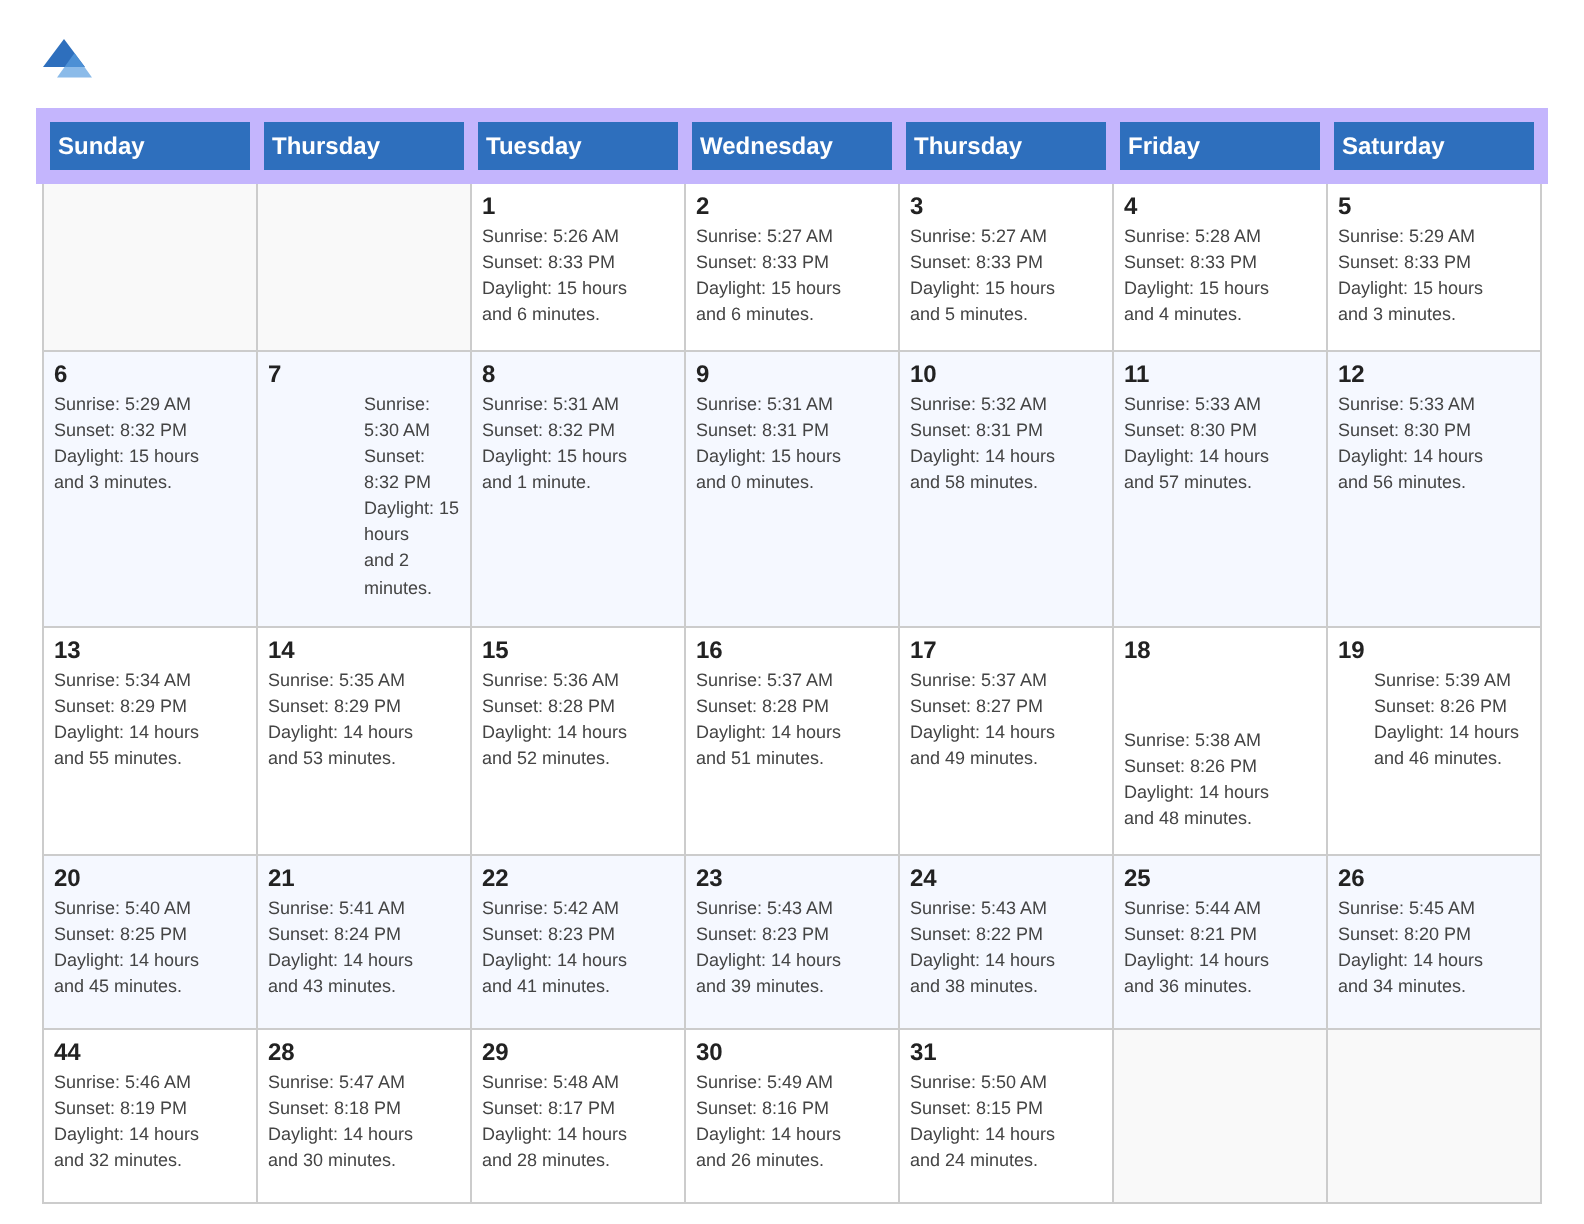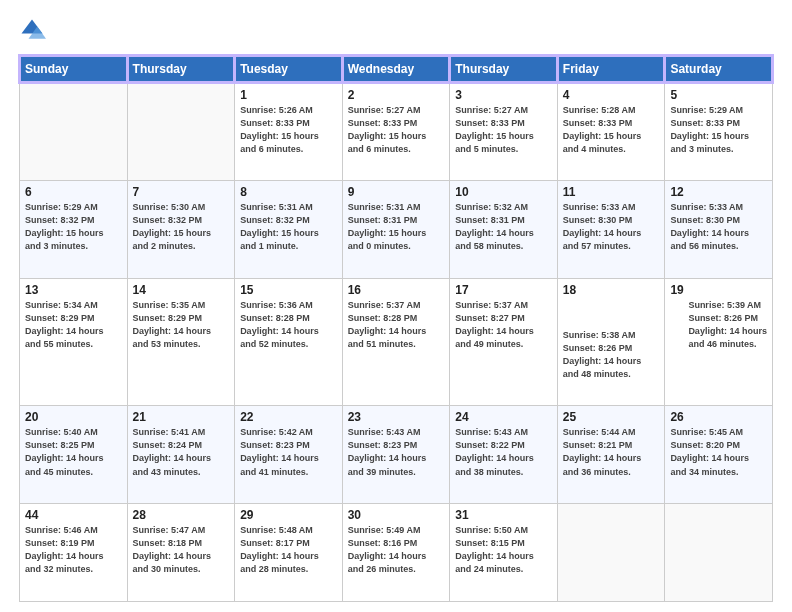--- a/index.html
+++ b/index.html
@@ -69,21 +69,21 @@
       width: 100%;
       table-layout: fixed;
     }
     .calendar th {
       background: #2e6fbd;
       color: #fff;
       font-size: 12px;
       font-weight: bold;
       padding: 5px 4px;
       text-align: left;
-      border: 3px solid #c4b5fd;
+      border: 7px solid #c4b5fd;
     }
     .calendar td {
       vertical-align: top;
       border: 1px solid #ccc;
       padding: 4px 5px;
       font-size: 9.5px;
       color: #333;
       background: #fff;
       height: 82px;
     }
@@ -94,21 +94,20 @@
       font-size: 12px;
       font-weight: bold;
       color: #222;
       display: block;
       margin-bottom: 2px;
     }
     .day-info {
       font-size: 9px;
       color: #444;
       line-height: 1.45;
-      font-weight: bold;
     }
     tr:nth-child(even) td {
       background: #f5f8ff;
     }
     tr:nth-child(even) td.empty {
       background: #f0f3f8;
     }
   </style>
 </head>
 <body>
@@ -186,21 +185,21 @@
         <tr>
           <td>
             <span class="day-number">6</span>
             <div class="day-info" style="white-space: pre-line;">Sunrise: 5:29 AM
 Sunset: 8:32 PM
 Daylight: 15 hours
 and 3 minutes.</div>
           </td>
           <td>
             <span class="day-number">7</span>
-            <div class="day-info" style="white-space: pre-line;">Sunrise: 5:30 AM
+            <div class="day-info" style="white-space: pre-line; margin-left: 48px;">Sunrise: 5:30 AM
 Sunset: 8:32 PM
 Daylight: 15 hours
 and 2 minutes.</div>
           </td>
           <td>
             <span class="day-number">8</span>
             <div class="day-info" style="white-space: pre-line;">Sunrise: 5:31 AM
 Sunset: 8:32 PM
 Daylight: 15 hours
 and 1 minute.</div>

